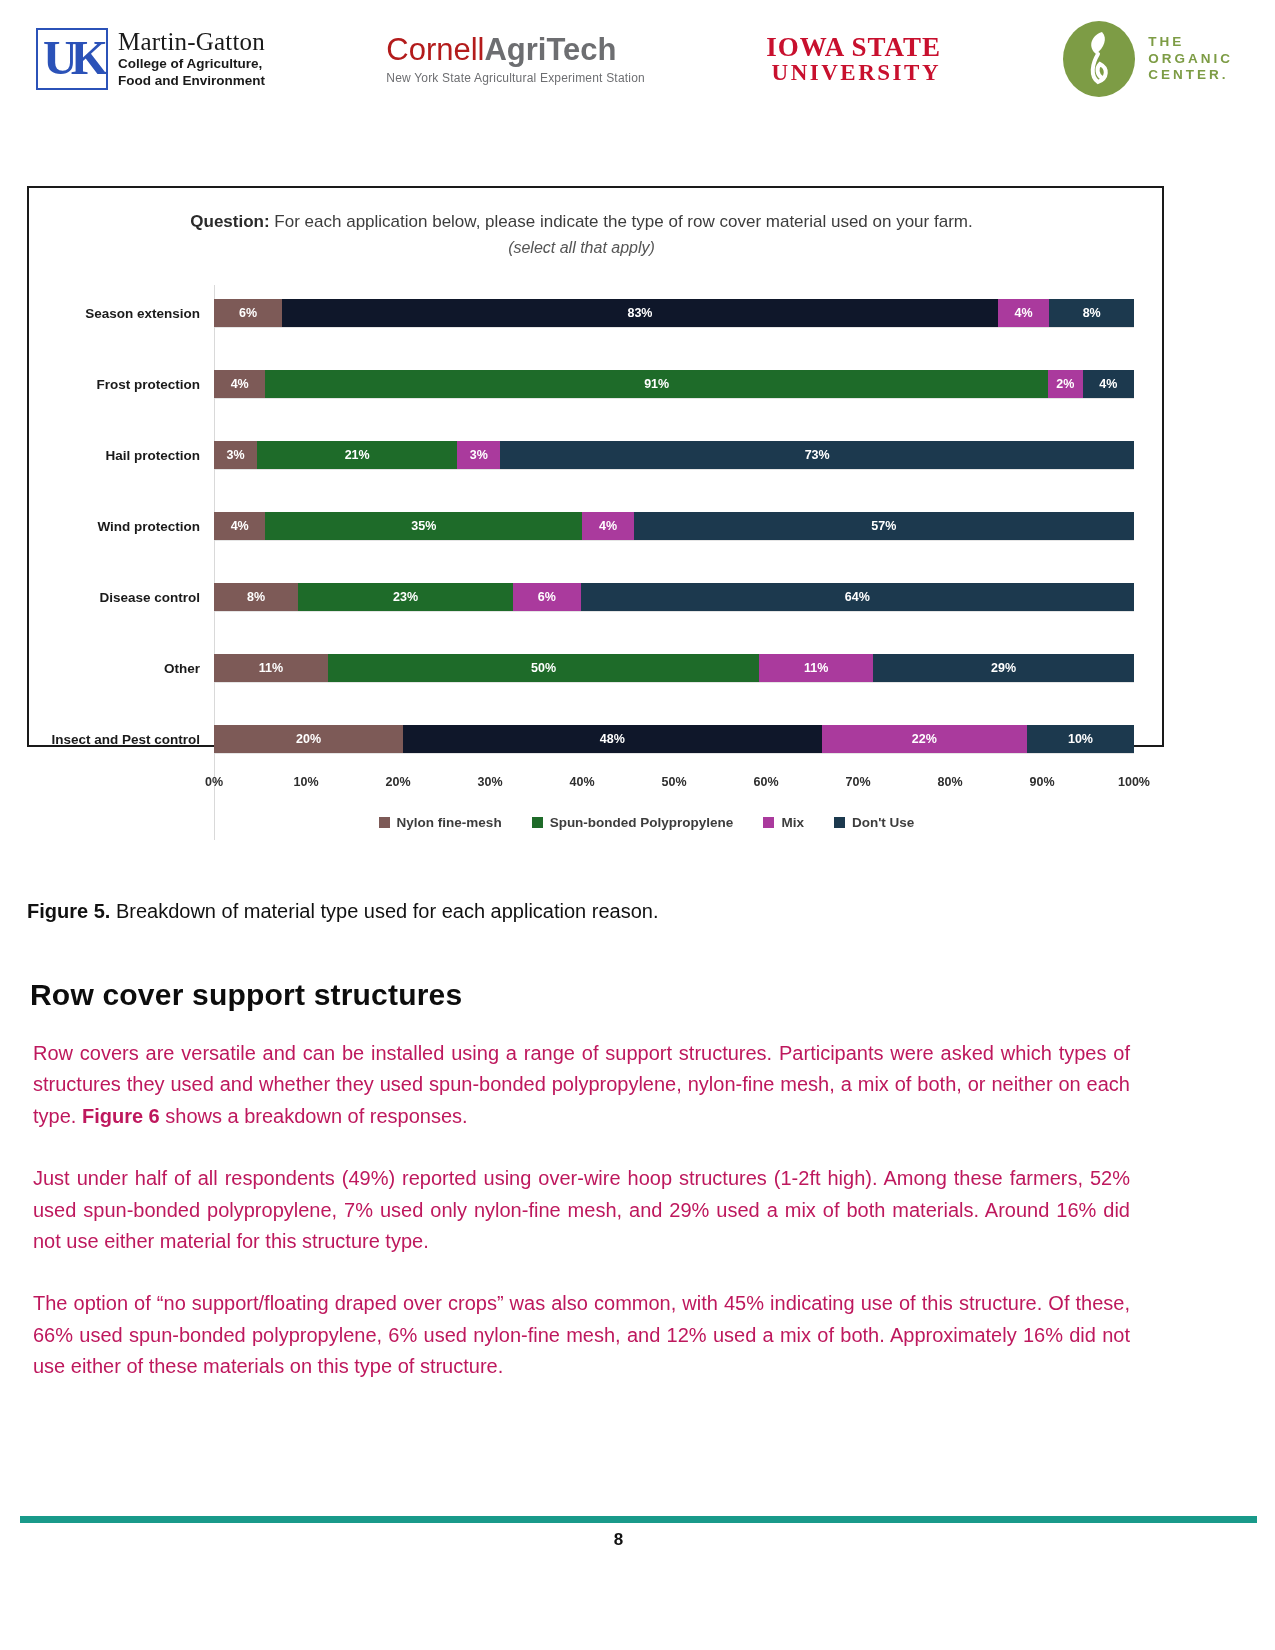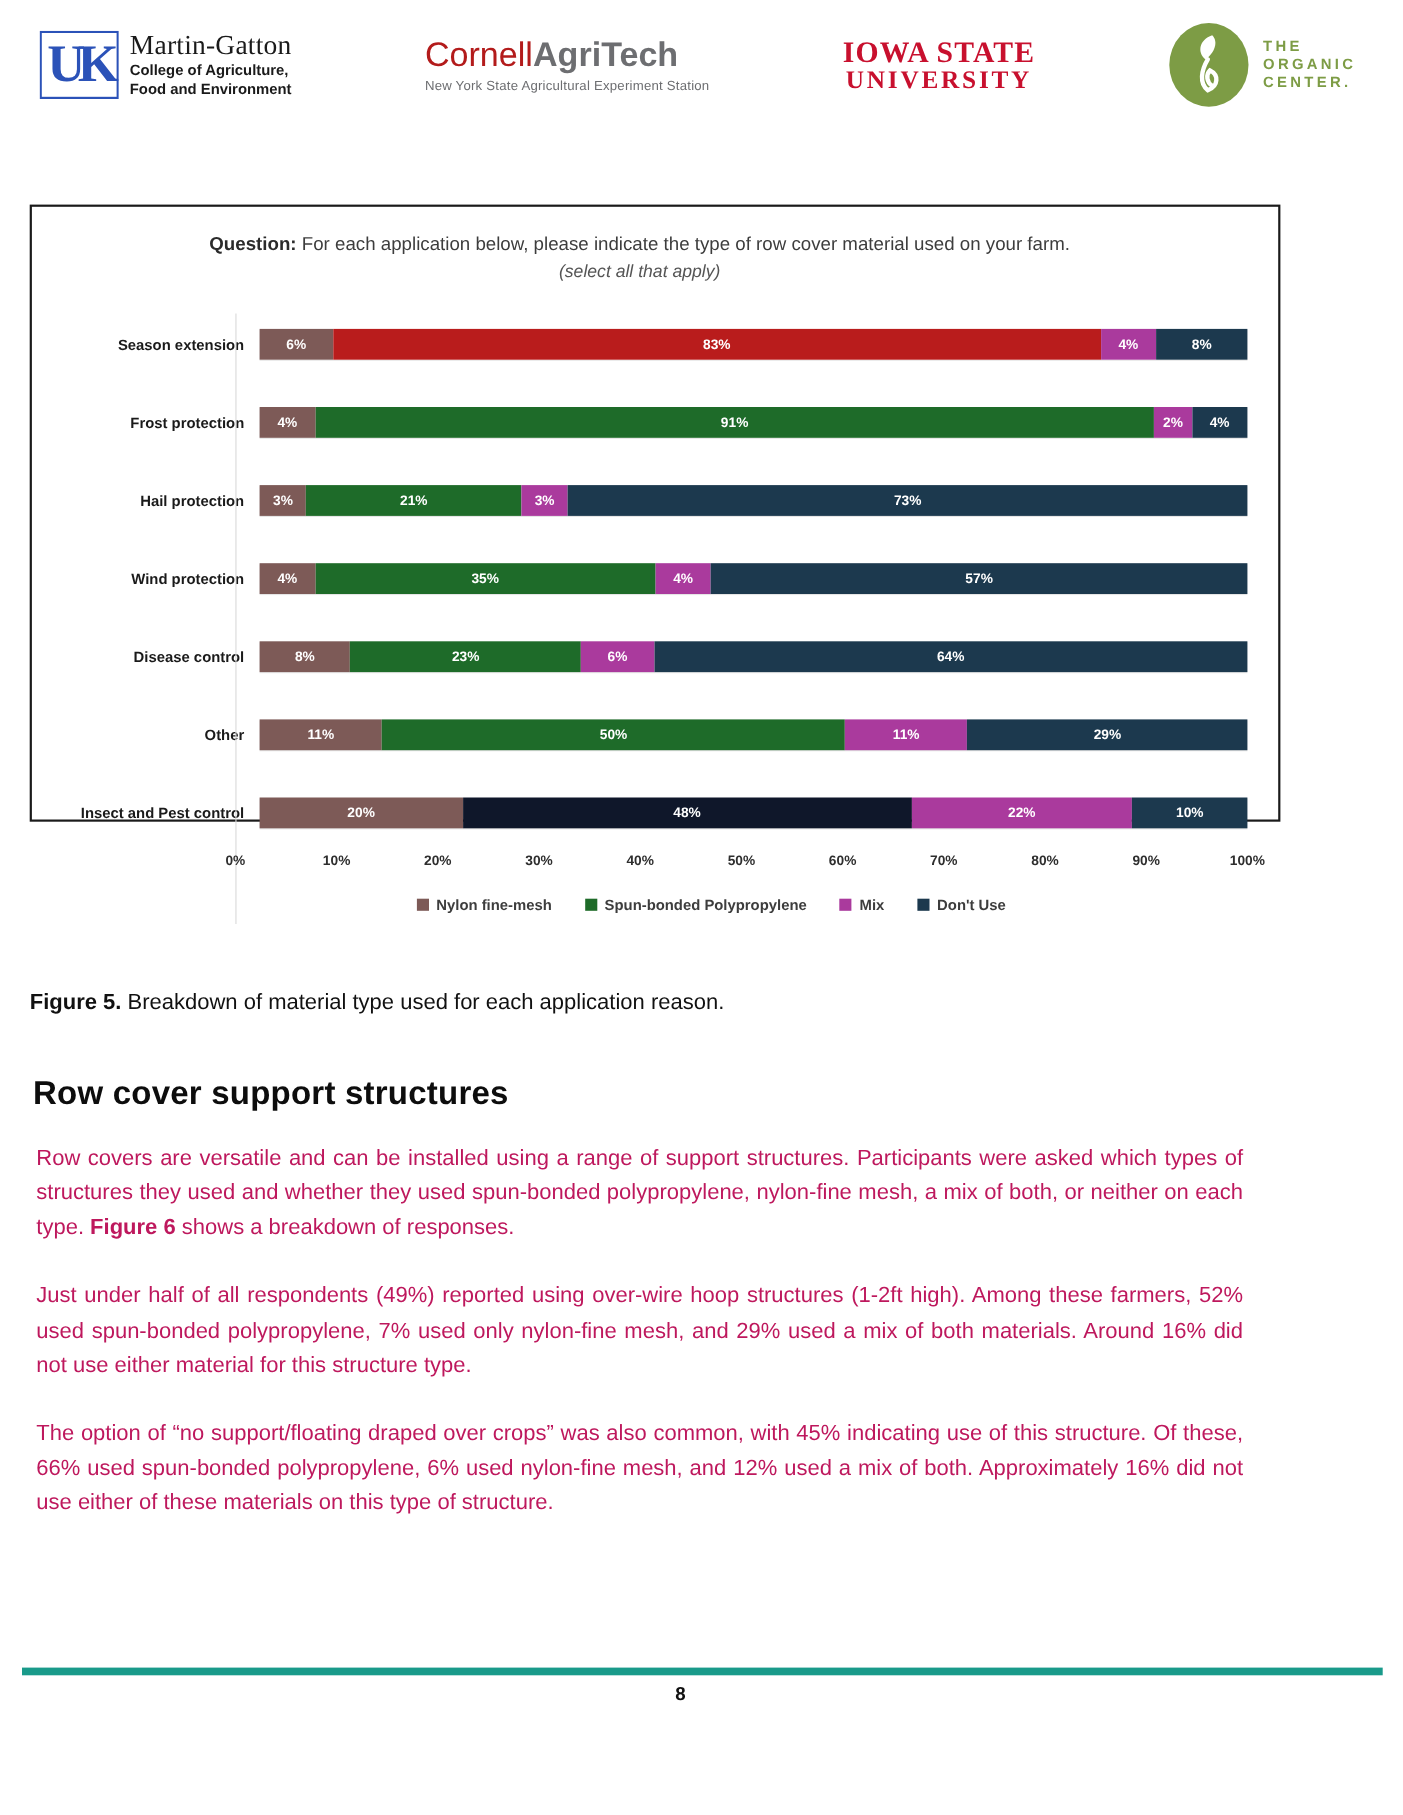--- a/index.html
+++ b/index.html
@@ -25,21 +25,21 @@
   }
   .mg-text .mg-line2, .mg-text .mg-line3 {
     font-size: 13.5px; font-weight: bold; color: #1a1a1a; line-height: 1.25;
   }
   .cornell-brand { font-size: 31px; line-height: 1; }
   .cornell-left { color: #b31b1b; font-weight: 400; }
   .cornell-right { color: #6d6e71; font-weight: bold; }
   .cornell-sub { font-size: 12px; color: #6d6e71; margin-top: 6px; letter-spacing: .2px; }
   .isu-text {
     font-family: "Liberation Serif", serif; color: #c8102e;
-    font-weight: bold; text-align: center; line-height: 1.02;
+    font-weight: bold; text-align: right; line-height: 1.02;
   }
   .isu-line1 { font-size: 27px; letter-spacing: 1px; }
   .isu-line2 { font-size: 23px; letter-spacing: 2.5px; }
   .toc { display: flex; align-items: center; gap: 12px; }
   .toc-mark { width: 74px; height: 78px; display: block; }
   .toc-text { color: #7d9c45; font-weight: bold; font-size: 13.5px; letter-spacing: 3px; line-height: 1.25; }
 
   
   .chart-box {
     position: absolute; left: 27px; top: 186px;
@@ -48,21 +48,21 @@
     background: #ffffff;
     padding: 20px 28px 0 0;
   }
   .chart-title { text-align: center; font-size: 17px; color: #3d3d3d; margin-top: 4px; }
   .chart-title .q { font-weight: bold; color: #2b2b2b; }
   .chart-subtitle { text-align: center; font-size: 16px; color: #555; font-style: italic; margin-top: 7px; }
 
   .plot { position: relative; margin-top: 28px; padding-top: 14px; }
   .zero-line { position: absolute; left: 185px; top: 0; bottom: -10px; width: 1px; background: #d9d9d9; }
   .rows { display: flex; flex-direction: column; gap: 43px; }
-  .chart-row { display: flex; align-items: center; padding-left: 22px; }
+  .chart-row { display: flex; align-items: center; }
   .row-label {
     width: 185px; flex: 0 0 185px; padding-right: 14px;
     text-align: right; font-weight: bold; font-size: 13.5px; color: #1a1a1a;
   }
   .bar-track { flex: 1; display: flex; height: 28px; box-shadow: 0 1px 0 rgba(0,0,0,0.10); }
   .bar-seg {
     display: flex; align-items: center; justify-content: center;
     overflow: visible; position: relative;
   }
   .bar-seg span {
@@ -148,21 +148,21 @@
 
   <div class="plot">
     <div class="zero-line"></div>
     <div class="rows">
         <div class="chart-row">
           <div class="row-label">Season extension</div>
           <div class="bar-track">
             <div class="bar-seg" style="flex-grow: 6; background: rgb(125, 90, 87);">
               <span>6%</span>
             </div>
-            <div class="bar-seg" style="flex-grow: 83; background: #b91c1c;">
+            <div class="bar-seg" style="flex-grow: 83; background: #0f172a;">
               <span>83%</span>
             </div>
             <div class="bar-seg" style="flex-grow: 4; background: rgb(170, 58, 157);">
               <span>4%</span>
             </div>
             <div class="bar-seg" style="flex-grow: 8; background: rgb(28, 57, 78);">
               <span>8%</span>
             </div>
           </div>
         </div>

